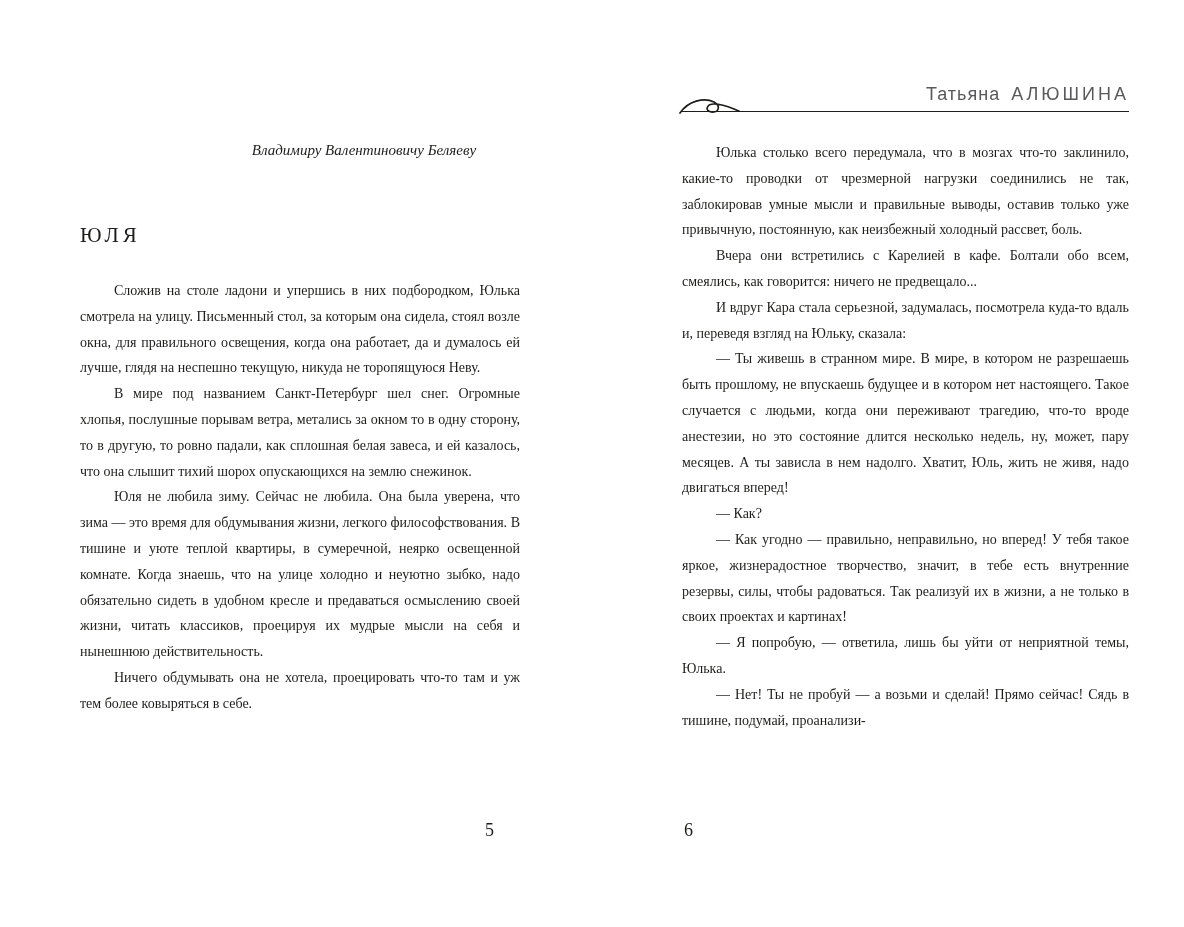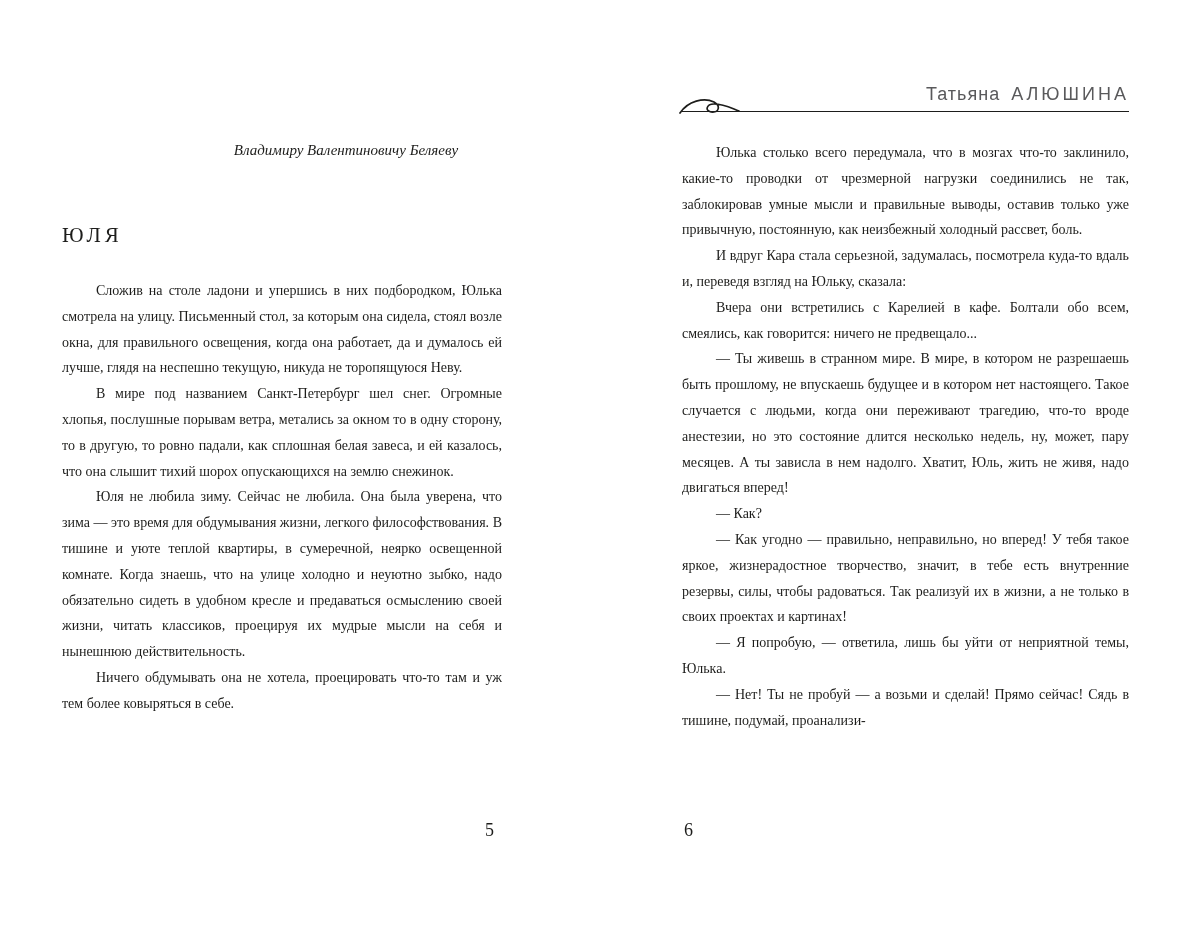--- a/index.html
+++ b/index.html
@@ -14,21 +14,21 @@
     overflow: hidden;
     font-family: "Liberation Serif", serif;
     color: #1d1d1b;
   }
 
   .page {
     position: absolute;
     top: 0;
     margin-top: 16px;
   }
-  .page-left  { left: 62px;  width: 440px; }
+  .page-left  { left: 80px;  width: 440px; }
   .page-right { left: 682px; width: 447px; }
 
   
   .dedication {
     margin-top: 124px;
     margin-left: auto;
     width: 312px;
     text-align: center;
     font-style: italic;
     font-size: 15px;
@@ -135,22 +135,22 @@
     </span>
     <span class="header-rule"></span>
     <span class="author-line">
       <span class="author-first">Татьяна</span>
       <span class="author-last">АЛЮШИНА</span>
     </span>
   </div>
 
   <div class="body-text">
     <p>Юлька столько всего передумала, что в мозгах что-то заклинило, какие-то проводки от чрезмерной нагрузки соединились не так, заблокировав умные мысли и правильные выводы, оставив только уже привычную, постоянную, как неизбежный холодный рассвет, боль.</p>
+    <p>Вчера они встретились с Карелией в кафе. Болтали обо всем, смеялись, как говорится: ничего не предвещало...</p>
     <p>И вдруг Кара стала серьезной, задумалась, посмотрела куда-то вдаль и, переведя взгляд на Юльку, сказала:</p>
-    <p>Вчера они встретились с Карелией в кафе. Болтали обо всем, смеялись, как говорится: ничего не предвещало...</p>
     <p>— Ты живешь в странном мире. В мире, в котором не разрешаешь быть прошлому, не впускаешь будущее и в котором нет настоящего. Такое случается с людьми, когда они переживают трагедию, что-то вроде анестезии, но это состояние длится несколько недель, ну, может, пару месяцев. А ты зависла в нем надолго. Хватит, Юль, жить не живя, надо двигаться вперед!</p>
     <p>— Как?</p>
     <p>— Как угодно — правильно, неправильно, но вперед! У тебя такое яркое, жизнерадостное творчество, значит, в тебе есть внутренние резервы, силы, чтобы радоваться. Так реализуй их в жизни, а не только в своих проектах и картинах!</p>
     <p>— Я попробую, — ответила, лишь бы уйти от неприятной темы, Юлька.</p>
     <p>— Нет! Ты не пробуй — а возьми и сделай! Прямо сейчас! Сядь в тишине, подумай, проанализи-</p>
   </div>
 
 </div>
 
 <div class="pagenum pagenum-left">5</div>

